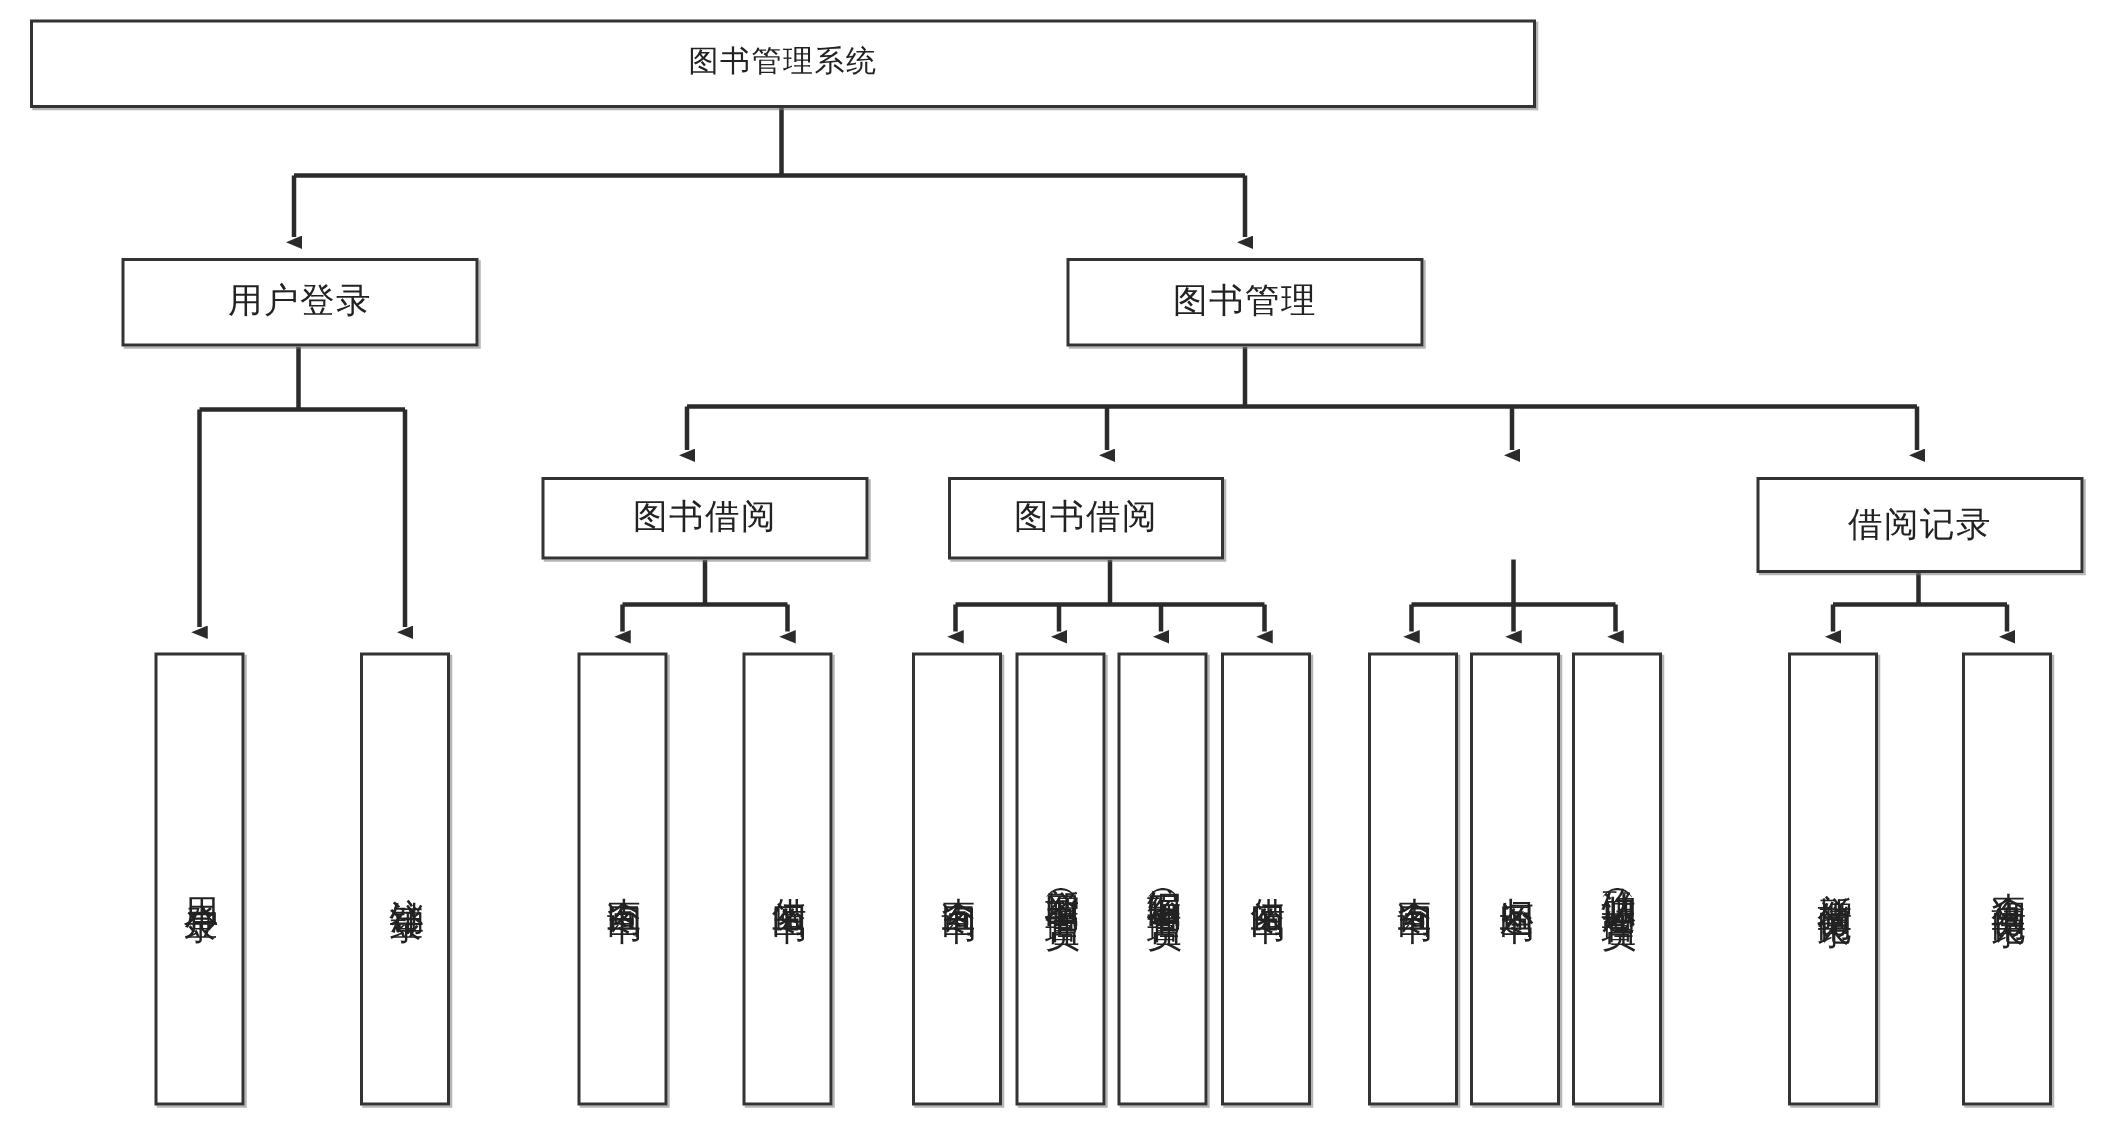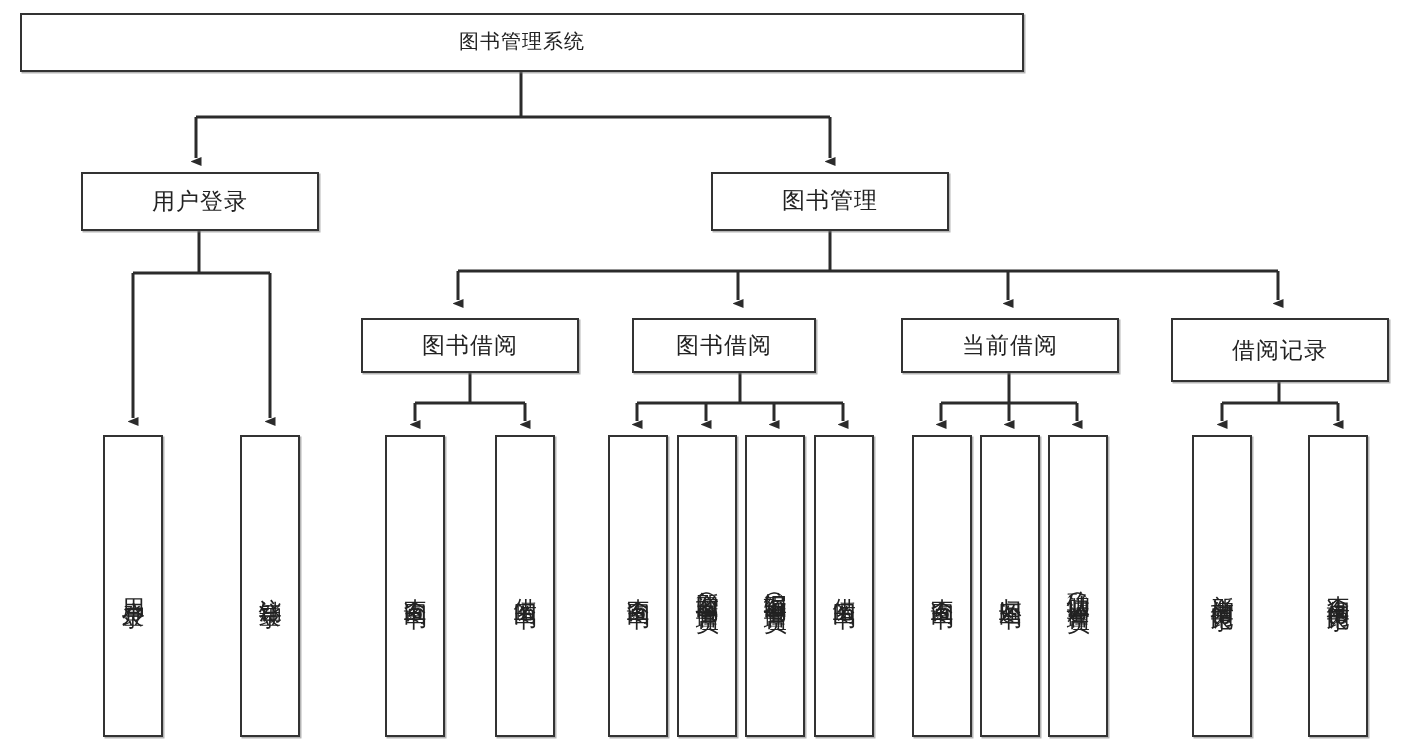--- a/index.html
+++ b/index.html
@@ -153,23 +153,20 @@
   </div>
 
   <div class="node horiz" style="left:361px; top:318px; width:218px; height:55px;">
     <span class="label">图书借阅</span>
   </div>
 
   <div class="node horiz" style="left:632px; top:318px; width:184px; height:55px;">
     <span class="label">图书借阅</span>
   </div>
 
-  <div class="node horiz" style="left:901px; top:318px; width:218px; height:55px;">
-    <span class="label">当前借阅</span>
-  </div>
 
   <div class="node horiz" style="left:1171px; top:318px; width:218px; height:64px;">
     <span class="label">借阅记录</span>
   </div>
 
   <div class="node vert" style="left:103px; top:435px; width:60px; height:302px;">
     <span class="label">用户登录</span>
   </div>
 
   <div class="node vert" style="left:240px; top:435px; width:60px; height:302px;">

